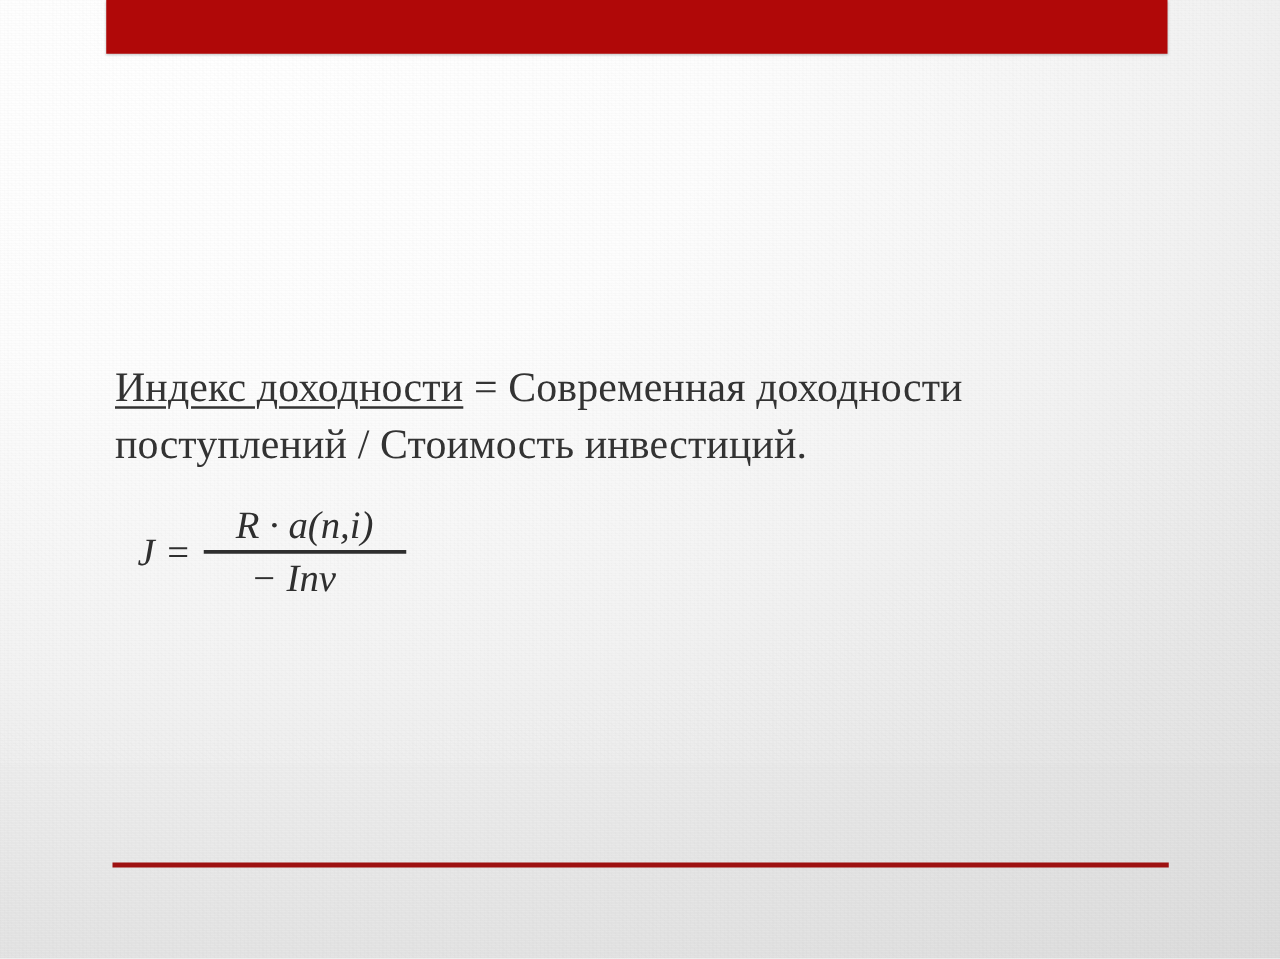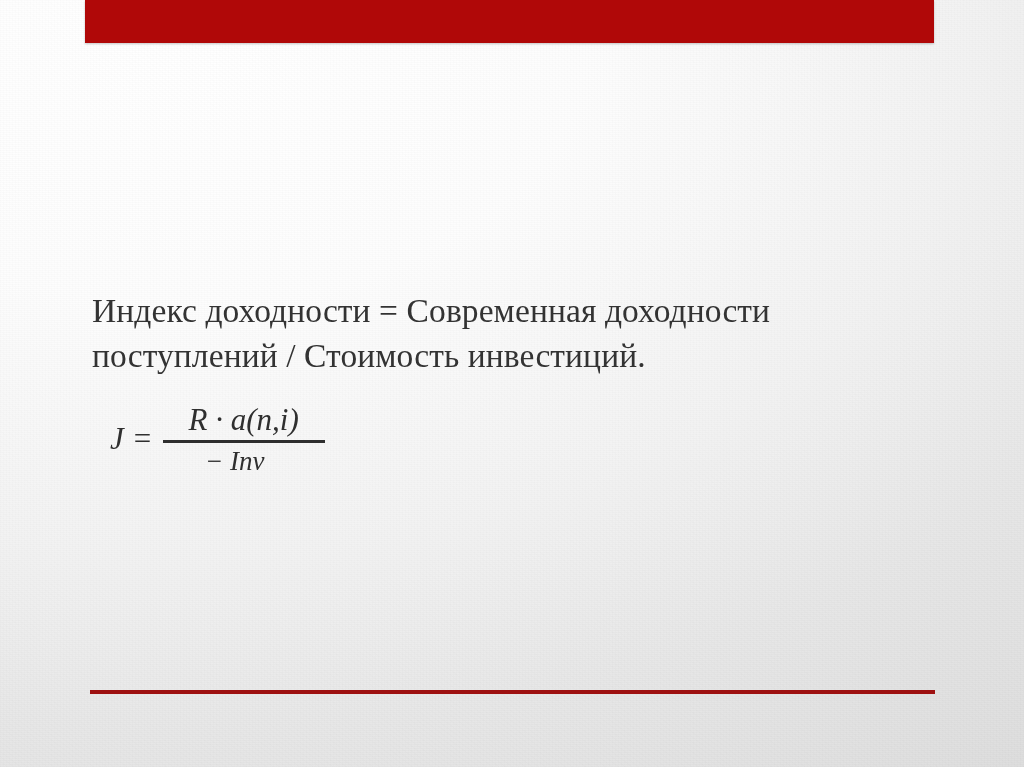--- a/index.html
+++ b/index.html
@@ -62,20 +62,21 @@
     position: absolute;
     left: 92px;
     top: 288px;
     width: 830px;
     font-size: 33.5px;
     line-height: 45px;
     color: #333333;
     letter-spacing: 0.1px;
   }
   #body-text .underlined {
+    text-decoration: underline;
     text-underline-offset: 4px;
     text-decoration-thickness: 2px;
   }
 
   
   #formula {
     position: absolute;
     left: 110px;
     top: 404px;
     display: flex;
@@ -107,21 +108,21 @@
     white-space: nowrap;
     text-align: center;
   }
   #fraction .frac-bar {
     width: 100%;
     min-width: 162px;
     height: 3px;
     background: #2f2f2f;
   }
   #fraction .denominator {
-    font-size: 27px;
+    font-size: 31px;
     font-style: italic;
     padding: 4px 24px 0 6px;
     white-space: nowrap;
   }
 </style>
 </head>
 <body>
 
 <div id="slide">
 

